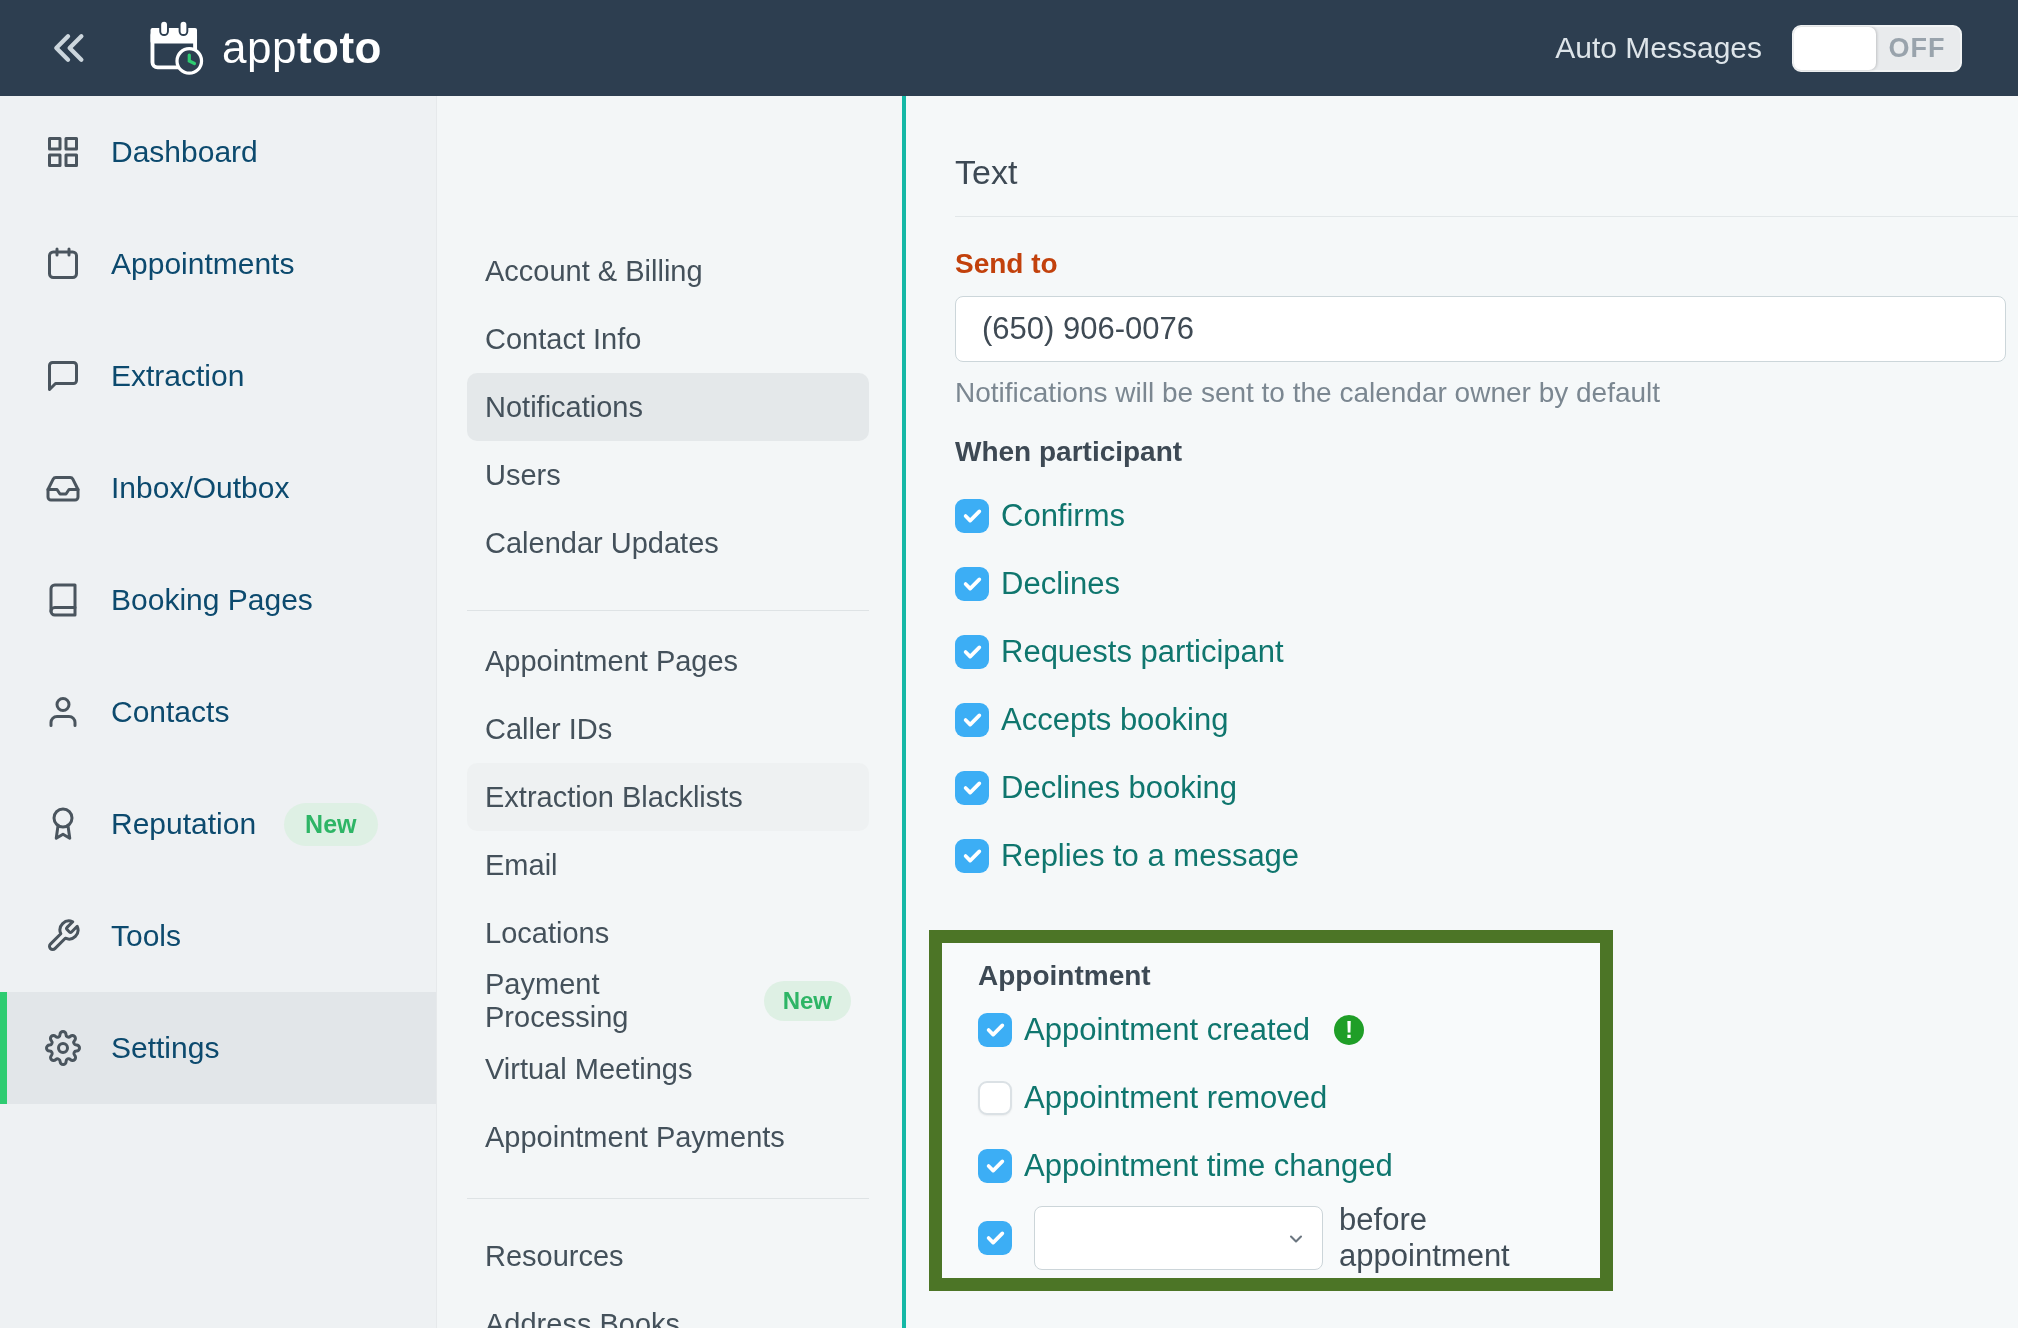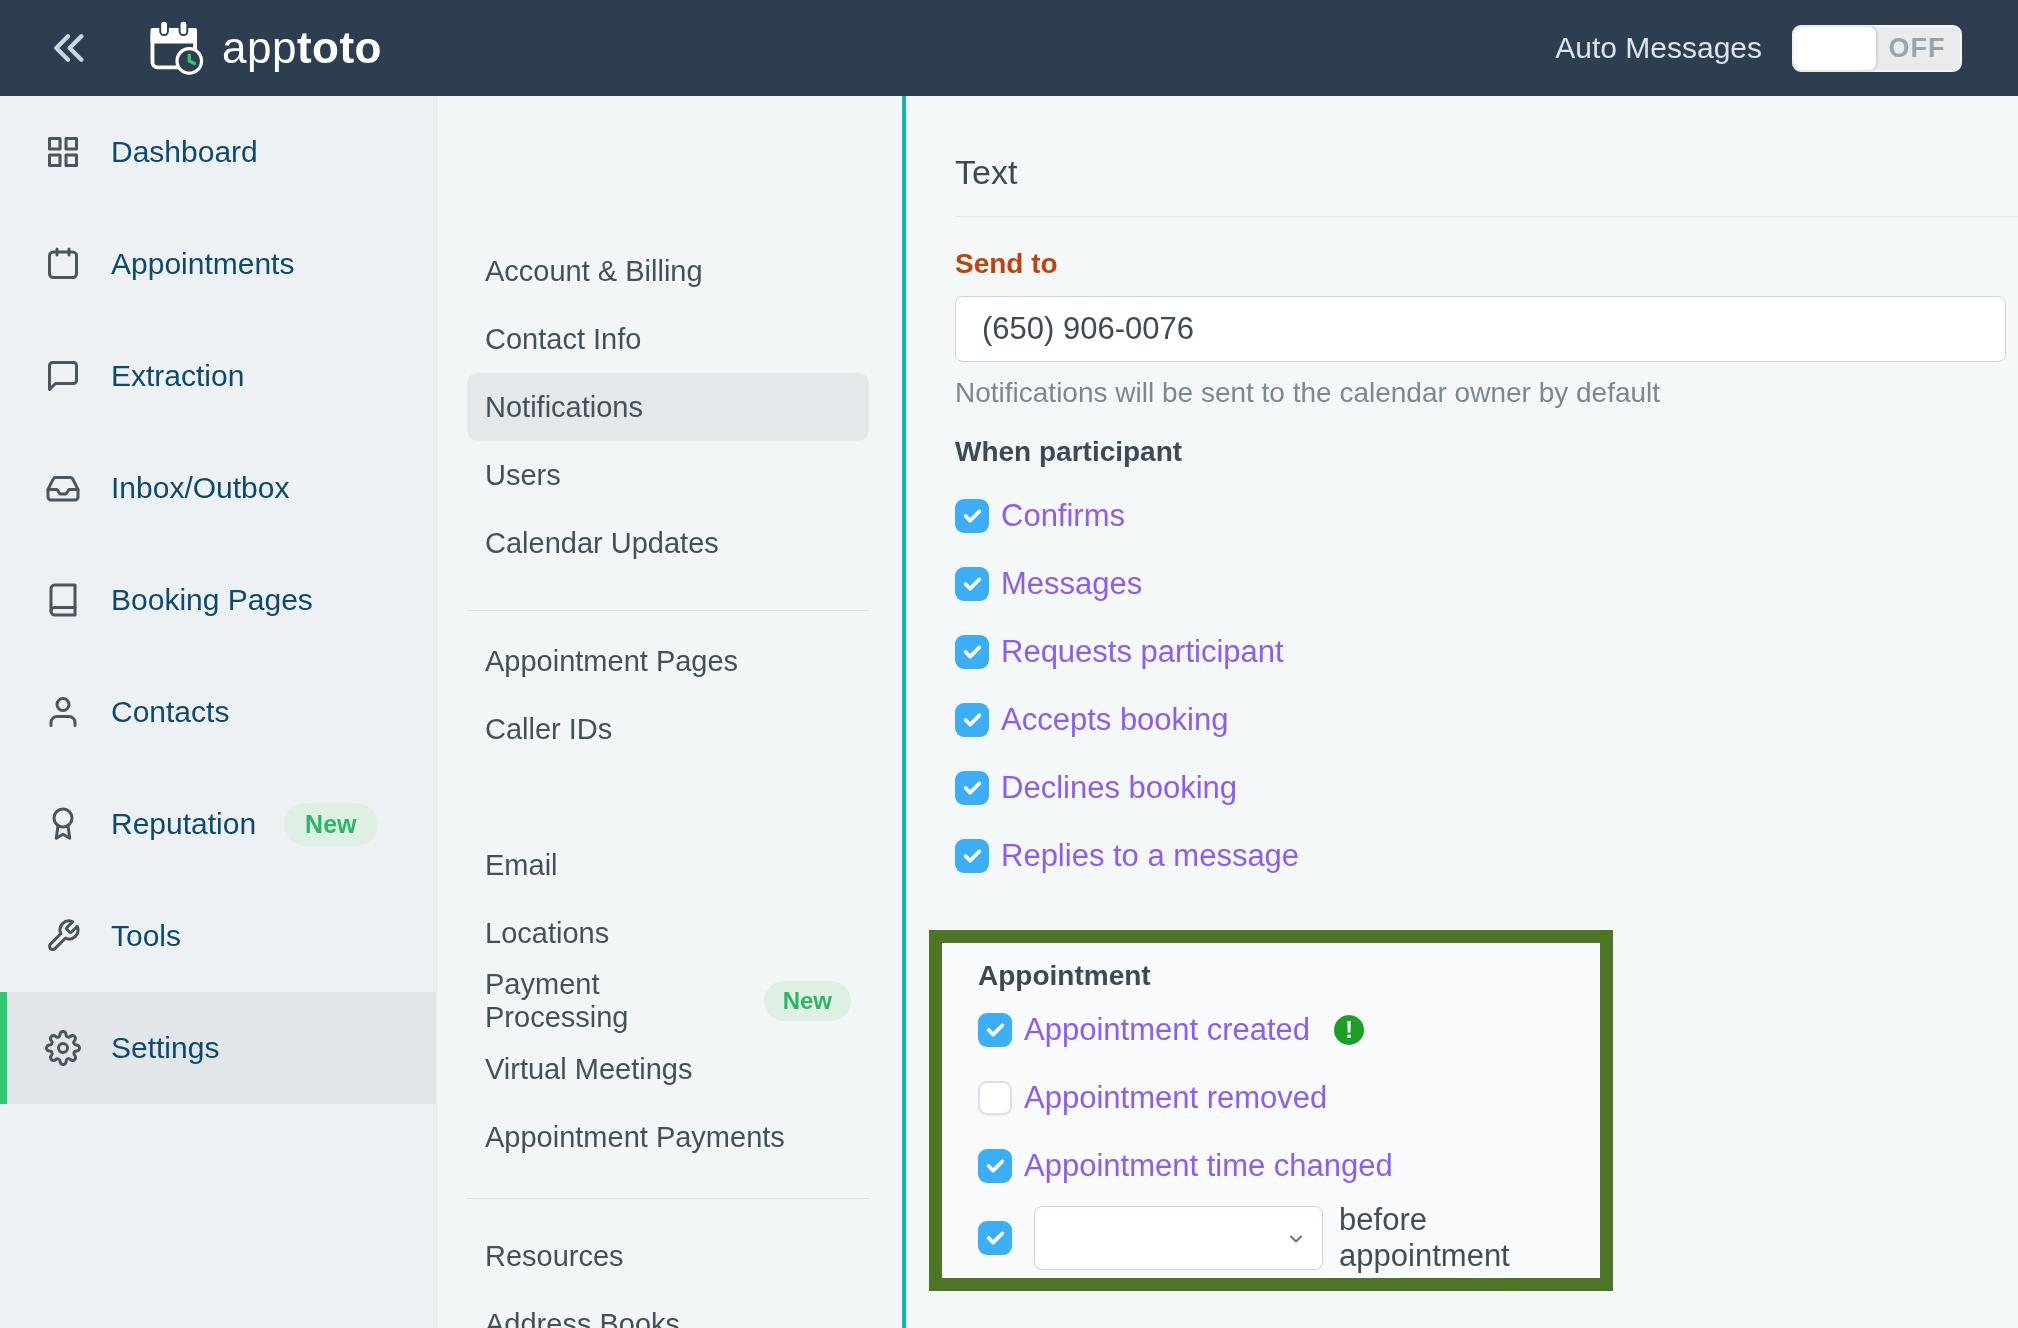--- a/index.html
+++ b/index.html
@@ -71,21 +71,21 @@
 
   .check-rows { margin-top:14px; }
   .crow { height:68px; display:flex; align-items:center; gap:12px; }
   .cbox { width:34px; height:34px; border-radius:9px; flex:0 0 34px;
     display:flex; align-items:center; justify-content:center; cursor:pointer; }
   .cbox.on { background:#3caef5; }
   .cbox.on svg { width:22px; height:22px; stroke:#ffffff; fill:none;
     stroke-width:4; stroke-linecap:round; stroke-linejoin:round; }
   .cbox.off { background:#ffffff; border:2px solid #dbe1e5;
     box-shadow:0 1px 2px rgba(0,0,0,.06); }
-  .crow .clabel { font-size:31px; color:#8b5cf6; }
+  .crow .clabel { font-size:31px; color:#0f766e; }
 
   
   .appt-box { position:absolute; left:23px; top:834px; width:684px; height:361px;
     border:13px solid #4c7526; background:#f8fafb; padding:16px 0 0 36px; }
   .appt-box .section-label { margin-top:0; }
   .appt-rows { margin-top:4px; }
   .alert-ic { width:30px; height:30px; border-radius:50%; background:#1f9e27;
     margin-left:12px; display:flex; align-items:center; justify-content:center;
     color:#ffffff; font-size:23px; font-weight:800; line-height:1; }
   .crow.select-row { height:76px; gap:8px; }
@@ -231,20 +231,23 @@
     </div>
 
   <div class="m-divider" style="top:514px"></div>
 
   <div class="m-item" style="top:531px">
       <span>Appointment Pages</span>
     </div>
   <div class="m-item" style="top:599px">
       <span>Caller IDs</span>
     </div>
+  <div class="m-item hover" style="top:667px">
+      <span>Extraction Blacklists</span>
+    </div>
   <div class="m-item" style="top:735px">
       <span>Email</span>
     </div>
   <div class="m-item" style="top:803px">
       <span>Locations</span>
     </div>
   <div class="m-item" style="top:871px">
     <span>Payment Processing</span>
     <span class="badge">New</span>
   </div>
@@ -285,21 +288,21 @@
           </svg>
         </span>
       <span class="clabel">Confirms</span>
     </div>
     <div class="crow">
       <span class="cbox on">
           <svg viewBox="0 0 24 24">
             <polyline points="20 7 10 17 5 12"></polyline>
           </svg>
         </span>
-      <span class="clabel">Messages</span>
+      <span class="clabel">Declines</span>
     </div>
     <div class="crow">
       <span class="cbox on">
           <svg viewBox="0 0 24 24">
             <polyline points="20 7 10 17 5 12"></polyline>
           </svg>
         </span>
       <span class="clabel">Requests participant</span>
     </div>
     <div class="crow">

